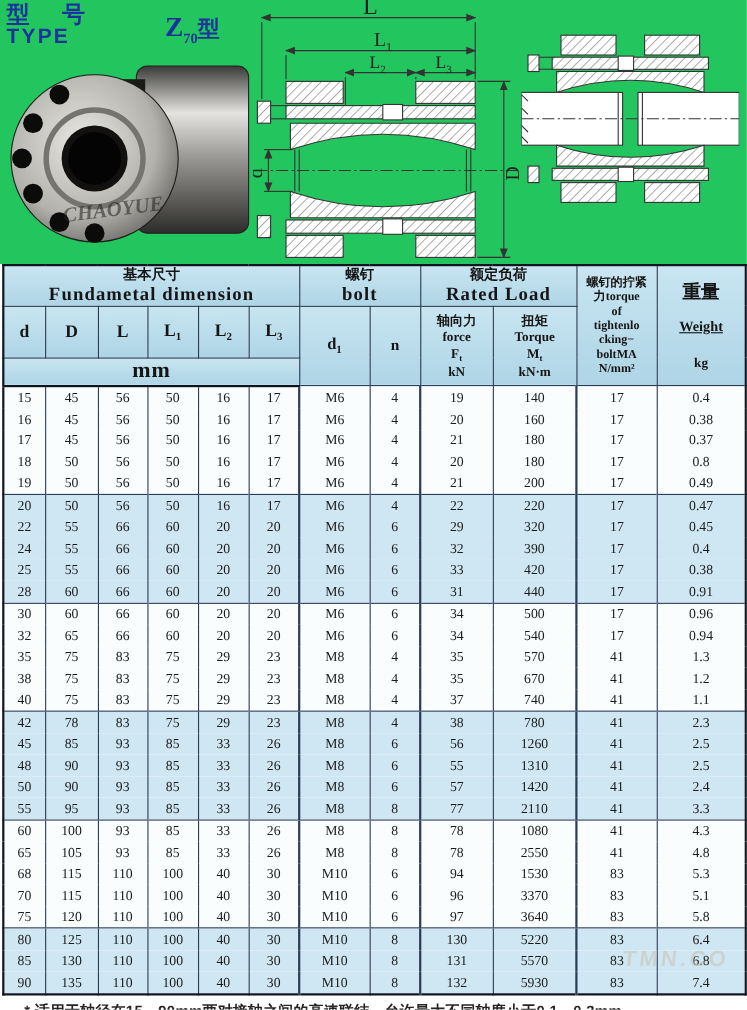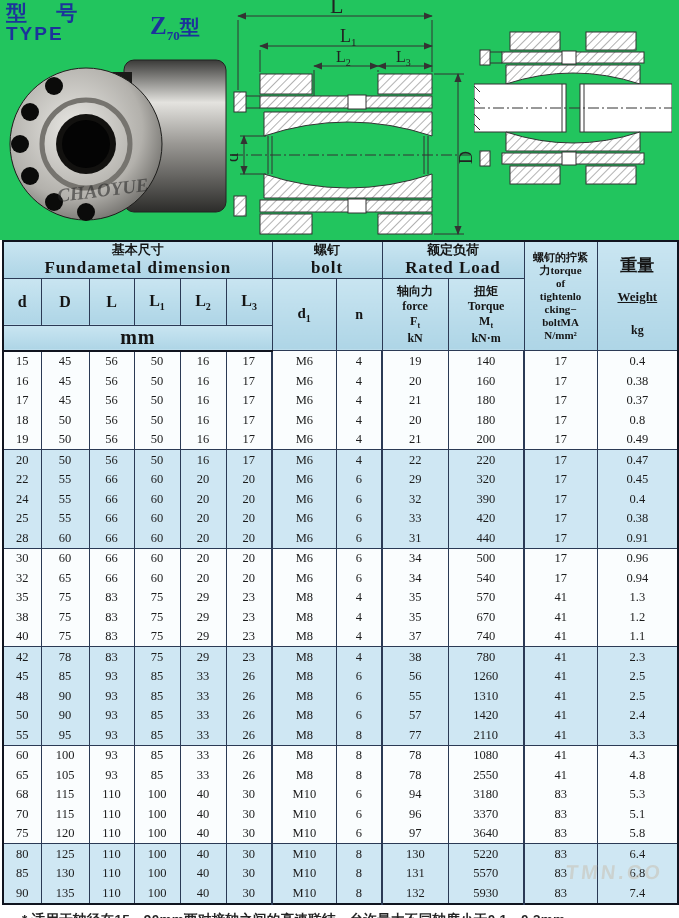--- a/index.html
+++ b/index.html
@@ -584,21 +584,21 @@
       <tr class="white">
         <td>68</td>
         <td>115</td>
         <td>110</td>
         <td>100</td>
         <td>40</td>
         <td>30</td>
         <td>M10</td>
         <td>6</td>
         <td>94</td>
-        <td>3180</td>
+        <td>1530</td>
         <td>83</td>
         <td>5.3</td>
       </tr>
       <tr class="white">
         <td>70</td>
         <td>115</td>
         <td>110</td>
         <td>100</td>
         <td>40</td>
         <td>30</td>

